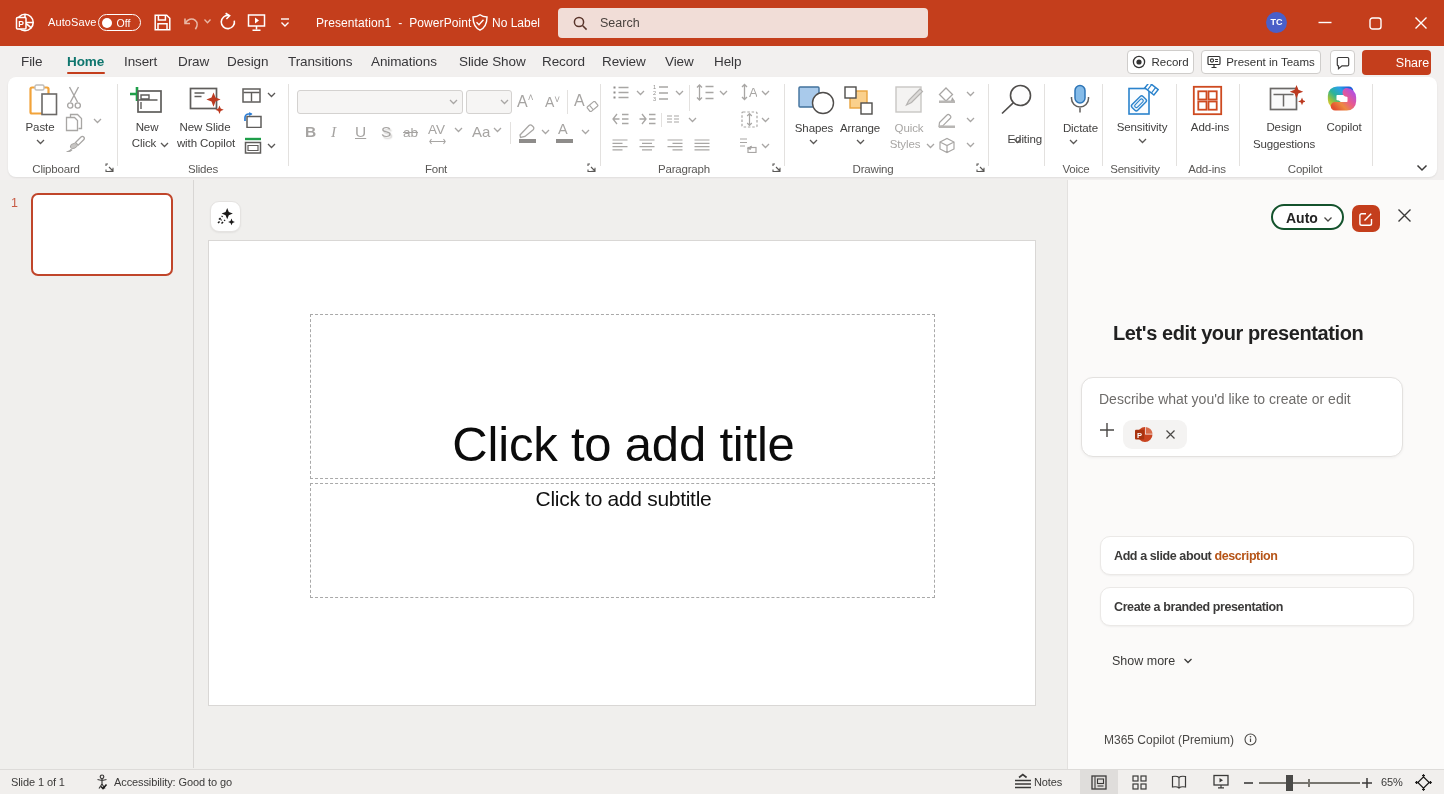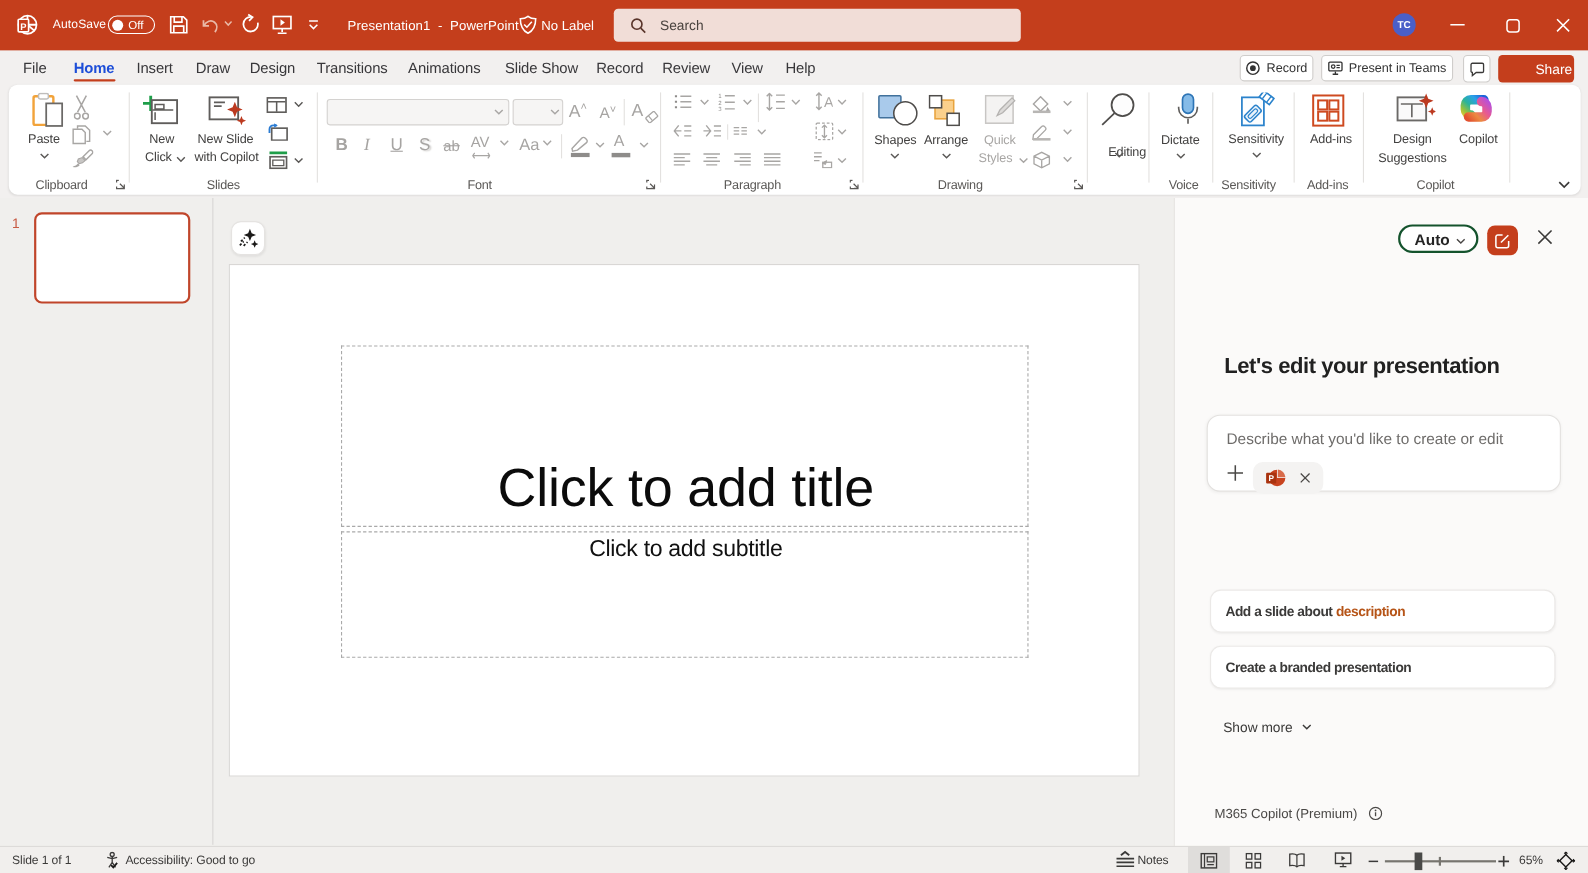--- a/index.html
+++ b/index.html
@@ -39,21 +39,21 @@
 #slide{position:absolute;left:208px;top:60px;width:828px;height:466px;background:#fff;border:1px solid #D9D7D5;}
 .ph{position:absolute;border:1px dashed #A9A9A9;}
 #titleph{left:101px;top:73px;width:625px;height:165px;}
 #subtitleph{left:101px;top:242px;width:625px;height:115px;}
 #titletext{position:absolute;left:0;top:101px;width:625px;text-align:center;font-size:49px;color:#0b0b0b;letter-spacing:-0.2px;}
 #subtitletext{position:absolute;left:0;top:3px;width:625px;text-align:center;font-size:21px;color:#111;letter-spacing:-0.3px;}
 
 #pane{position:absolute;left:1067px;top:0;width:377px;height:590px;background:#FBFAF9;border-left:1px solid #E3E1DF;}
 .pill-auto{position:absolute;left:203px;top:24px;width:73px;height:26px;background:#fff;border:2px solid #14532d;border-radius:13px;}
 .pane-head{position:absolute;left:45px;top:142px;font-size:20px;font-weight:bold;color:#212121;letter-spacing:-0.4px;}
-.inputcard{position:absolute;left:29px;top:197px;width:322px;height:70px;background:#fff;border:1px solid #E3E1DF;border-radius:12px;box-shadow:0 1px 3px rgba(0,0,0,0.05);}
+.inputcard{position:absolute;left:13px;top:197px;width:322px;height:80px;background:#fff;border:1px solid #E3E1DF;border-radius:12px;box-shadow:0 1px 3px rgba(0,0,0,0.05);}
 .inputcard .phtext{position:absolute;left:17px;top:13px;font-size:14px;color:#6E6C6A;}
 .ppill{position:absolute;left:41px;top:42px;width:64px;height:29px;background:#F4F3F2;border-radius:9px;}
 .sugg{position:absolute;left:32px;width:314px;height:39px;background:#fff;border:1px solid #EBE9E7;border-radius:10px;box-shadow:0 1px 2px rgba(0,0,0,0.05);font-size:12.5px;font-weight:bold;color:#3B3A39;line-height:38px;padding-left:13px;letter-spacing:-0.4px;}
 .sugg .orange{color:#B65417;}
 .showmore{position:absolute;left:44px;top:474px;font-size:12.5px;color:#3B3A39;}
 .m365{position:absolute;left:36px;top:553px;font-size:12px;color:#4A4846;}
 
 #statusbar{position:absolute;left:0;top:769px;width:1444px;height:25px;background:#F1EFED;border-top:1px solid #DDDBD9;font-size:11px;color:#3B3A39;letter-spacing:-0.1px;}
 </style></head>
 <body>
@@ -123,21 +123,21 @@
   <svg class="abs" style="left:1369px;top:17px;" width="13" height="13" viewBox="0 0 13 13">
         <rect x="1" y="1" width="11" height="11" rx="2.5" fill="none" stroke="#fff" stroke-width="1.4"></rect>
       </svg>
   <svg class="abs" style="left:1414px;top:16px;" width="14" height="14" viewBox="0 0 14 14">
         <path d="M1.5 1.5 L12.5 12.5 M12.5 1.5 L1.5 12.5" stroke="#fff" stroke-width="1.4"></path>
       </svg>
 </div>
 
 <div id="tabrow">
   <div class="tab" style="left:21px;">File</div>
-  <div class="tab" style="left:67px;font-weight:bold;color:#1d4ed8;">Home</div>
+  <div class="tab" style="left:67px;font-weight:bold;color:#0f766e;">Home</div>
   <div class="tab" style="left:124px;">Insert</div>
   <div class="tab" style="left:178px;">Draw</div>
   <div class="tab" style="left:227px;">Design</div>
   <div class="tab" style="left:288px;">Transitions</div>
   <div class="tab" style="left:371px;">Animations</div>
   <div class="tab" style="left:459px;">Slide Show</div>
   <div class="tab" style="left:542px;">Record</div>
   <div class="tab" style="left:602px;">Review</div>
   <div class="tab" style="left:665px;">View</div>
   <div class="tab" style="left:714px;">Help</div>
@@ -453,21 +453,21 @@
   <svg class="chev abs" style="left:1005px;top:61px;" width="9" height="6" viewBox="0 0 9 6">
           <path d="M1 1 L4.5 4.5 L8 1"></path>
         </svg>
   <div class="gsep" style="left:1036px;"></div>
 
   <svg class="abs" style="left:1059px;top:7px;" width="26" height="31" viewBox="0 0 26 31">
     <rect x="8" y="1.5" width="10" height="17.5" rx="5" fill="#85BBE8" stroke="#2E75B6" stroke-width="1.5"></rect>
     <path d="M4.5 13 v1.5 a8.5 8.5 0 0 0 17 0 v-1.5" fill="none" stroke="#605E5C" stroke-width="1.5"></path>
     <path d="M13 24 v4.5" stroke="#605E5C" stroke-width="1.5"></path>
   </svg>
-  <div class="biglabel" style="left:1040px;top:45px;width:50px;">Dictate</div>
+  <div class="biglabel" style="left:1040px;top:45px;width:50px;text-align:right;">Dictate</div>
   <svg class="chev abs" style="left:1061px;top:62px;" width="9" height="6" viewBox="0 0 9 6">
           <path d="M1 1 L4.5 4.5 L8 1"></path>
         </svg>
   <div class="glabel" style="left:1068px;">Voice</div>
   <div class="gsep" style="left:1094px;"></div>
 
   <svg class="abs" style="left:1119px;top:7px;" width="32" height="32" viewBox="0 0 32 32">
     <rect x="2" y="4.5" width="20" height="25.5" fill="#FBFDFF" stroke="#2B83CC" stroke-width="1.6"></rect>
     <g transform="rotate(45 12 19)">
             <rect x="8.2" y="11.5" width="8" height="15.5" rx="2" fill="#EAF3FB" stroke="#2B83CC" stroke-width="1.4"></rect>

